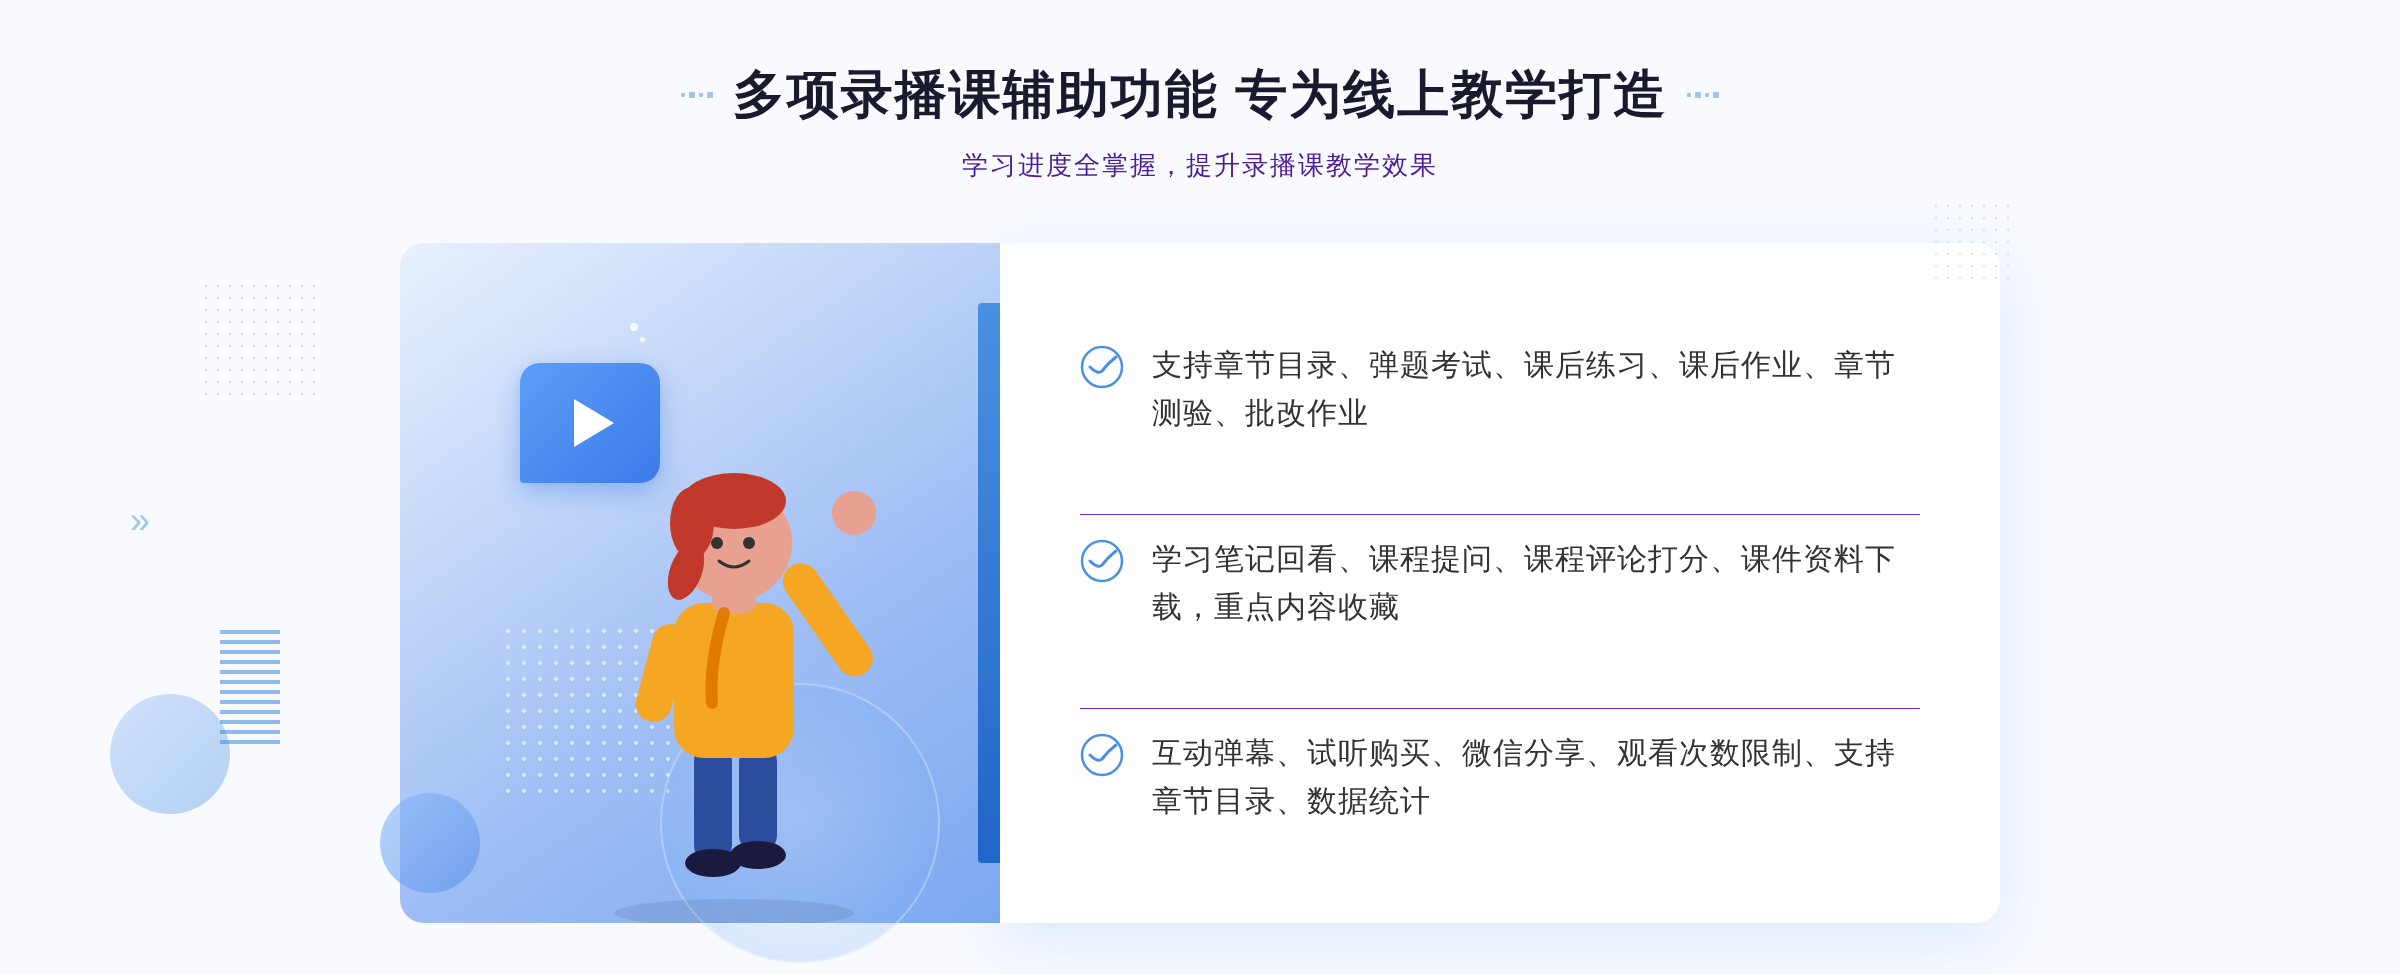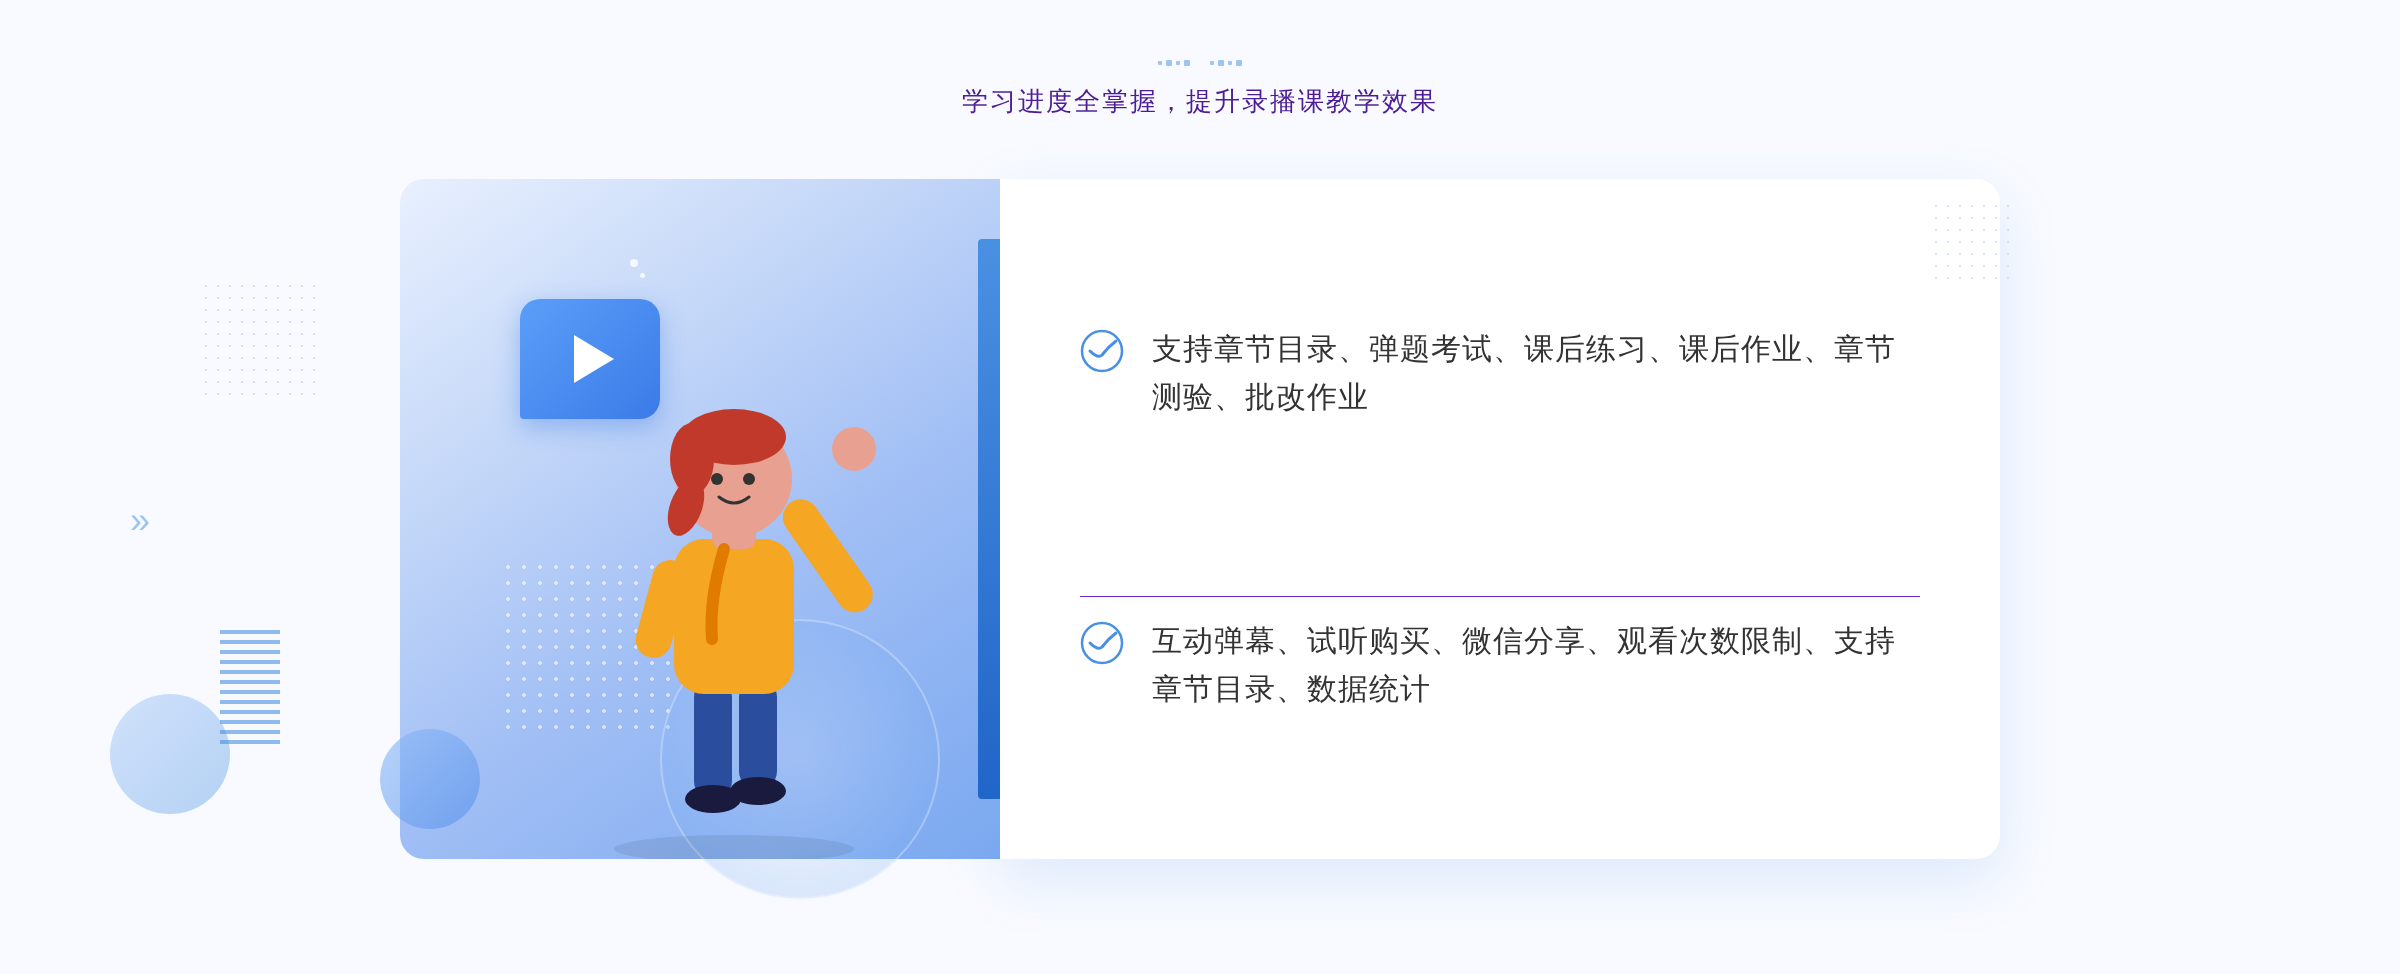--- a/index.html
+++ b/index.html
@@ -333,20 +333,21 @@
   <div class="stripes-left"></div>
 
   <div class="header">
     <div class="header-title-row">
       <div class="title-decoration">
         <span></span>
           <span></span>
           <span></span>
           <span></span>
       </div>
+      <h1 class="page-title">多项录播课辅助功能 专为线上教学打造</h1>
       <div class="title-decoration">
         <span></span>
           <span></span>
           <span></span>
           <span></span>
       </div>
     </div>
     <p class="page-subtitle">学习进度全掌握，提升录播课教学效果</p>
   </div>
 
@@ -414,20 +415,29 @@
       <div class="feature-item">
         <div class="check-icon">
           <svg viewBox="0 0 44 44" fill="none">
             <circle cx="22" cy="22" r="20" stroke="#4a90e2" stroke-width="2.5"></circle>
             <path d="M 10 22 Q 18 30 22 26 Q 28 18 36 12" stroke="#4a90e2" stroke-width="3" fill="none" stroke-linecap="round" stroke-linejoin="round"></path>
           </svg>
         </div>
         <span class="feature-text">支持章节目录、弹题考试、课后练习、课后作业、章节测验、批改作业</span>
       </div>
 
+      <div class="feature-item">
+        <div class="check-icon">
+          <svg viewBox="0 0 44 44" fill="none">
+            <circle cx="22" cy="22" r="20" stroke="#4a90e2" stroke-width="2.5"></circle>
+            <path d="M 10 22 Q 18 30 22 26 Q 28 18 36 12" stroke="#4a90e2" stroke-width="3" fill="none" stroke-linecap="round" stroke-linejoin="round"></path>
+          </svg>
+        </div>
+        <span class="feature-text">学习笔记回看、课程提问、课程评论打分、课件资料下载，重点内容收藏</span>
+      </div>
 
       <div class="feature-item">
         <div class="check-icon">
           <svg viewBox="0 0 44 44" fill="none">
             <circle cx="22" cy="22" r="20" stroke="#4a90e2" stroke-width="2.5"></circle>
             <path d="M 10 22 Q 18 30 22 26 Q 28 18 36 12" stroke="#4a90e2" stroke-width="3" fill="none" stroke-linecap="round" stroke-linejoin="round"></path>
           </svg>
         </div>
         <span class="feature-text">互动弹幕、试听购买、微信分享、观看次数限制、支持章节目录、数据统计</span>
       </div>

